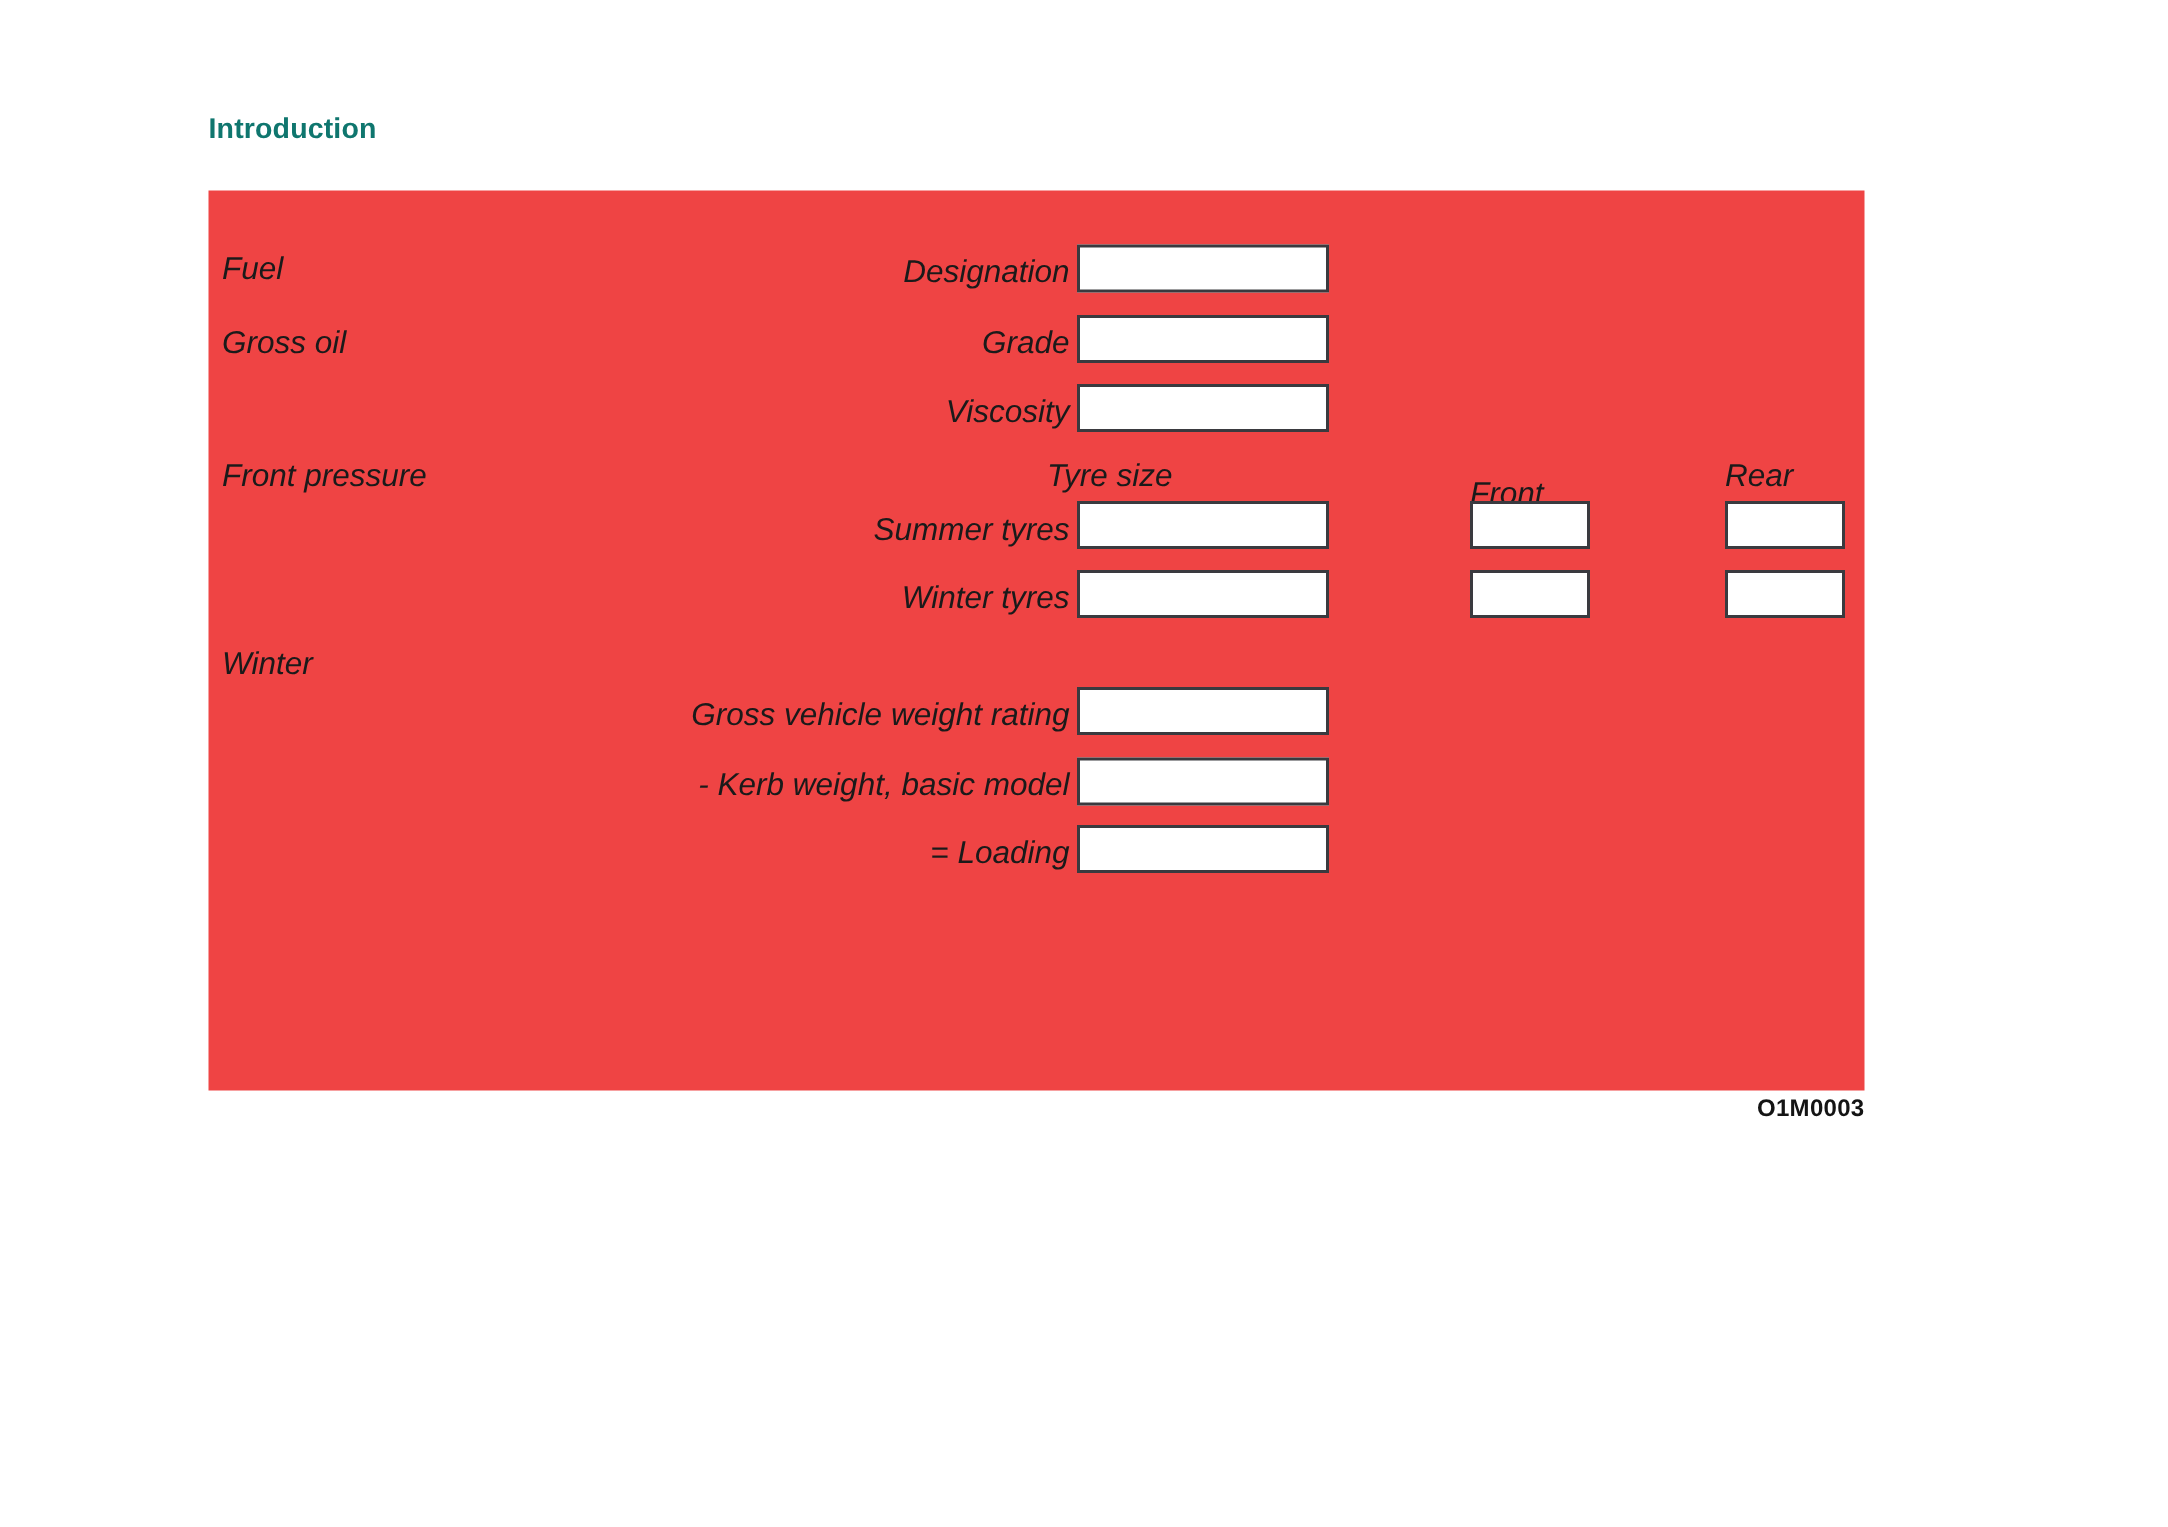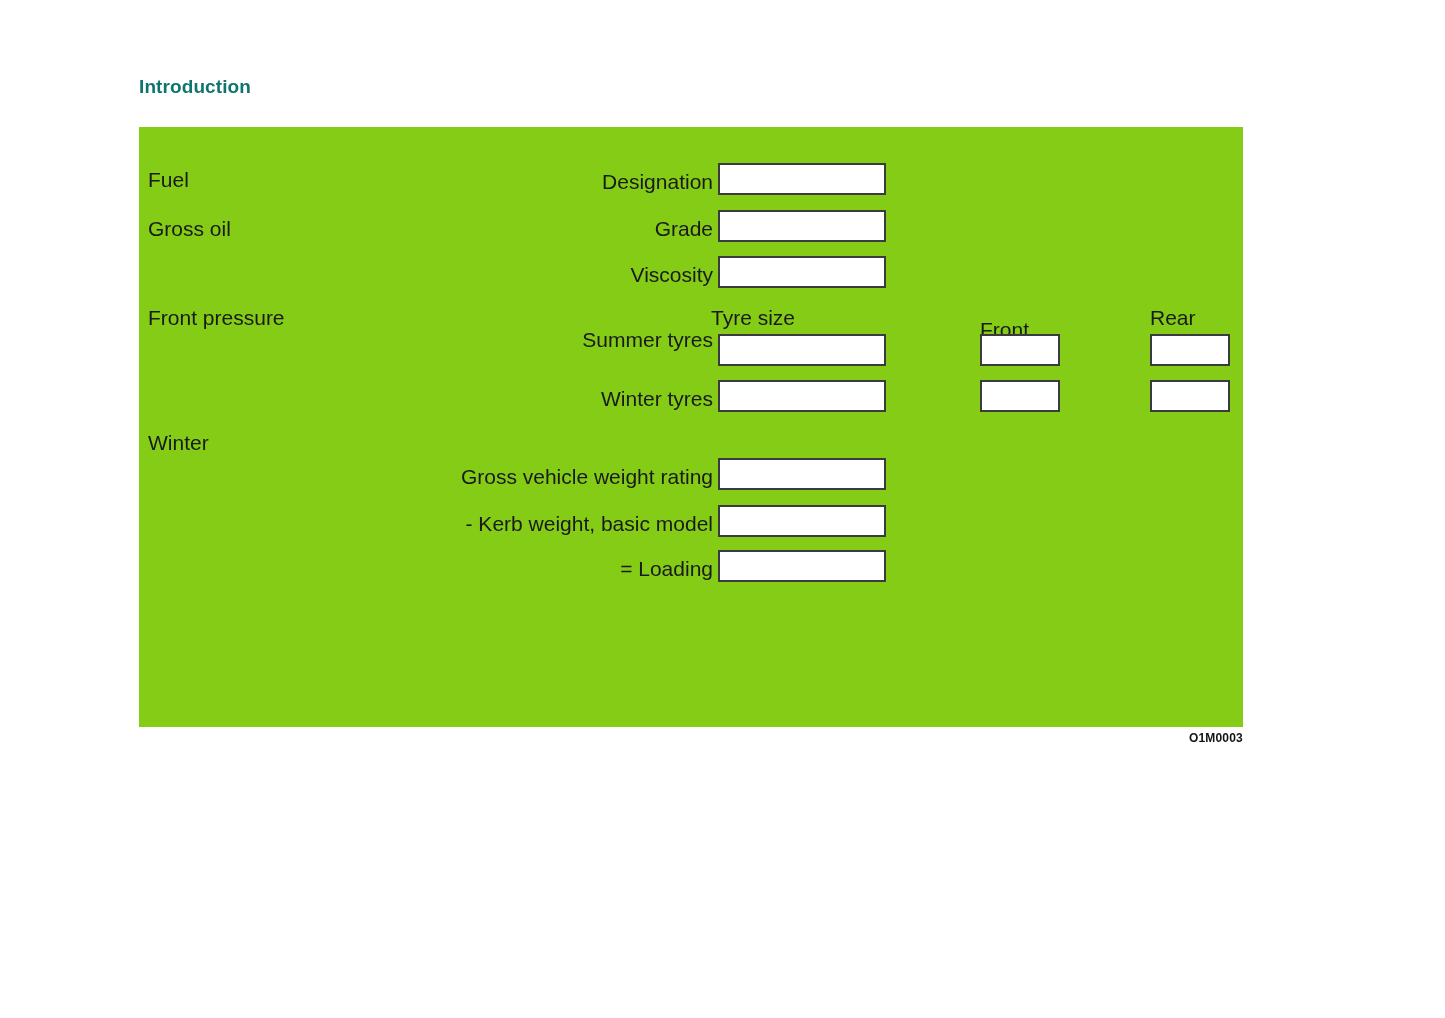--- a/index.html
+++ b/index.html
@@ -27,21 +27,22 @@
     color: #0f766e;
   }
 
   
   .panel {
     position: absolute;
     left: 139px;
     top: 127px;
     width: 1104px;
     height: 600px;
-    background: #84cc16;
+    background: #ef4444;
+    font-style: italic;
   }
 
   
   .txt {
     position: absolute;
     font-size: 21px;
     line-height: 21px;
     color: #1a1a1a;
     white-space: nowrap;
   }
@@ -79,21 +80,21 @@
     height: 32px;
   }
   .col-front { left: 841px; }   
   .col-rear  { left: 1011px; }  
 
   
   .ref-code {
     position: absolute;
     right: 202px;
     top: 731px;
-    font-size: 12px;
+    font-size: 16px;
     font-weight: bold;
     letter-spacing: 0.2px;
     color: #141414;
   }
 </style>
 </head>
 <body>
 
 <div class="page-title">Introduction</div>
 
@@ -107,25 +108,25 @@
   <div class="txt section-label" style="top:91px;">Gross oil</div>
 
   <div class="txt field-label" style="top:91px;">Grade</div>
   <div class="box box-wide" style="top:83px;"></div>
 
   <div class="txt field-label" style="top:137px;">Viscosity</div>
   <div class="box box-wide" style="top:129px;"></div>
 
   <div class="txt section-label" style="top:180px;">Front pressure</div>
 
-  <div class="txt col-head" style="left:572px; top:180px;">Tyre size</div>
+  <div class="txt col-head" style="left:559px; top:180px;">Tyre size</div>
   <div class="txt col-head" style="left:841px; top:180px;margin-top:12px;">Front</div>
   <div class="txt col-head" style="left:1011px; top:180px;">Rear</div>
 
-  <div class="txt field-label" style="top:202px;">Summer tyres</div>
+  <div class="txt field-label" style="top:216px;">Summer tyres</div>
   <div class="box box-wide" style="top:207px;"></div>
   <div class="box box-small col-front" style="top:207px;"></div>
   <div class="box box-small col-rear" style="top:207px;"></div>
 
   <div class="txt field-label" style="top:261px;margin-left:20px;">Winter tyres</div>
   <div class="box box-wide" style="top:253px;"></div>
   <div class="box box-small col-front" style="top:253px;"></div>
   <div class="box box-small col-rear" style="top:253px;"></div>
 
   <div class="txt section-label" style="top:305px;">Winter</div>

